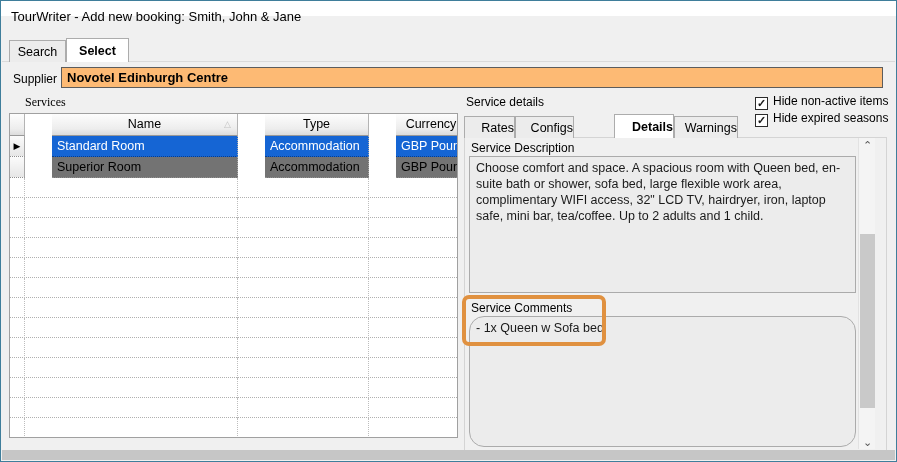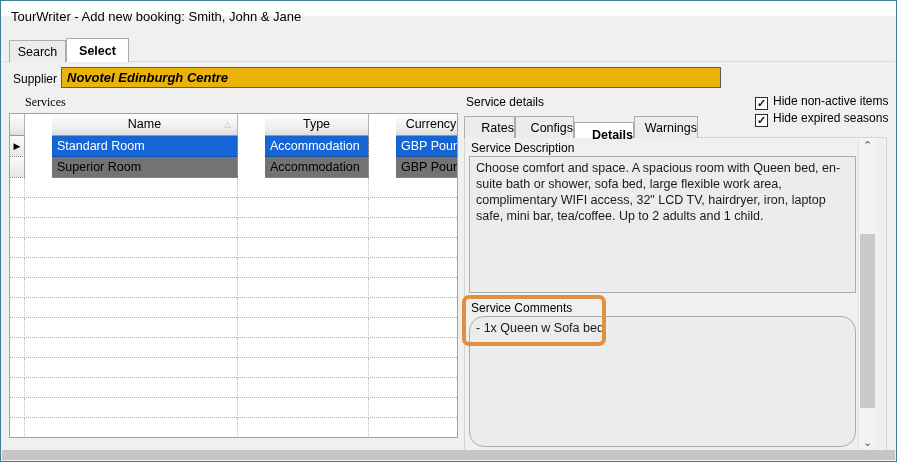--- a/index.html
+++ b/index.html
@@ -25,23 +25,23 @@
     border:1px solid #ACACAC; border-bottom:none;
   }
   .mtab.inactive { width:57px; height:22px; line-height:22px; background:#ECECEC; margin-top:2px; }
   .mtab.active { width:63px; height:24px; line-height:24px; background:#FFFFFF; font-weight:bold; position:relative; z-index:4; }
   .tabline { position:absolute; top:60px; left:1px; right:1px; height:1px; background:#DADADA; z-index:1; }
 
   .lbl { position:absolute; font-size:12px; color:#000; white-space:nowrap; }
 
   
   .supplier-box {
-    position:absolute; left:60px; top:66px; width:660px; height:21px;
-    background:#eab308; border:1px solid #5C5C5C;
-    font-size:13px; font-weight:bold; line-height:19px; padding-left:5px;font-style:italic;
+    position:absolute; left:60px; top:66px; width:822px; height:21px;
+    background:#fdba74; border:1px solid #5C5C5C;
+    font-size:13px; font-weight:bold; line-height:19px; padding-left:5px;
   }
 
   
   .grid {
     position:absolute; left:8px; top:112px; width:449px; height:325px;
     background:#FFFFFF; border:1px solid #A0A0A0; overflow:hidden;
   }
   .grow5 { display:grid; grid-template-columns:15px 186px 104px 71px 71px;gap:27px; }
   .ghead .hcell {
     height:22px; line-height:21px; text-align:center; font-size:12.5px; color:#000;
@@ -71,21 +71,21 @@
     font-size:11px; line-height:11px; text-align:center; color:#1a1a1a; font-weight:bold;
   }
 
   
   .sub-tabs { position:absolute; left:463px; top:113px; height:24px; z-index:3; }
   .stab {
     display:inline-block; vertical-align:bottom; text-align:right;
     font-size:12.5px; border:1px solid #ACACAC; border-bottom:none; cursor:default;
   }
   .stab.inactive { height:22px; line-height:22px; background:#ECECEC; margin-top:2px; }
-  .stab.active { height:16px; line-height:24px; background:#FFFFFF; font-weight:bold; position:relative; z-index:4; }
+  .stab.active { height:24px; line-height:24px; background:#FFFFFF; font-weight:bold; position:relative; z-index:4;margin-left:40px; }
 
   .tabpage {
     position:absolute; left:463px; top:136px; width:423px; height:314px;
     background:#F0F0F0; border:1px solid #D4D4D4;
   }
 
   .txtbox {
     position:absolute; background:#ECECEC; border:1px solid #ABABAB;
     font-size:12.5px; color:#1A1A1A; line-height:16px; padding:3px 6px;
     overflow:hidden;

